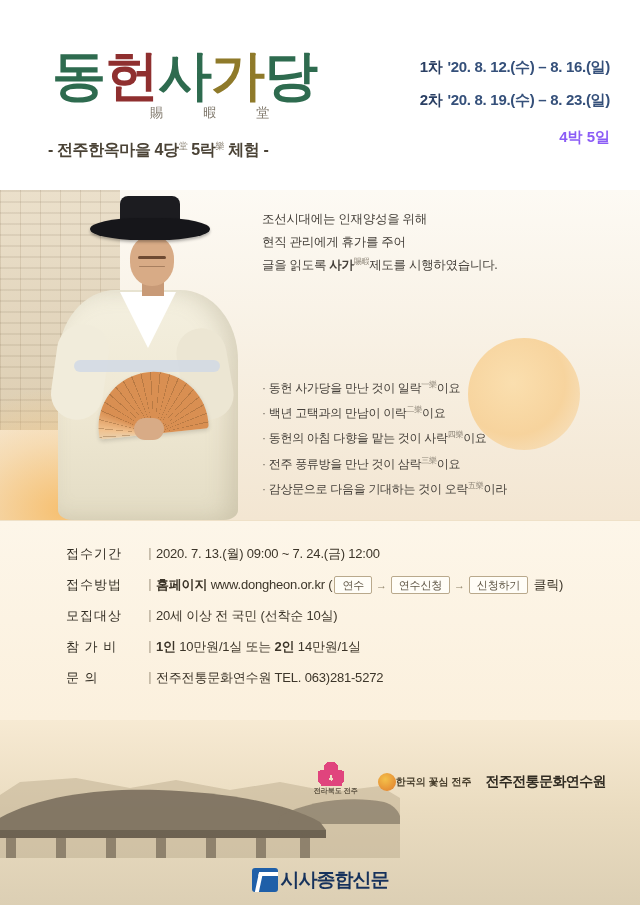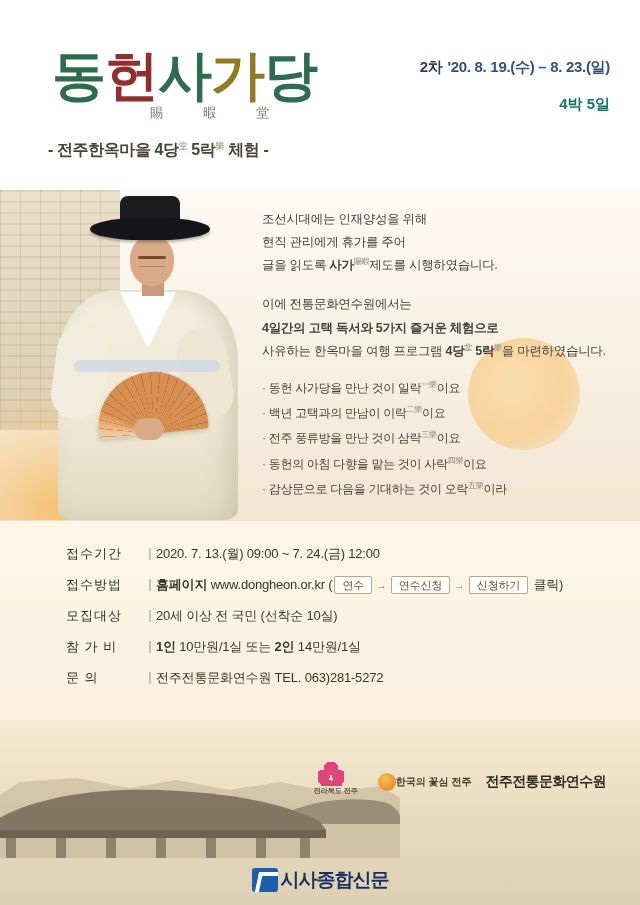--- a/index.html
+++ b/index.html
@@ -94,21 +94,21 @@
   }
   .date-line .badge {
     display: inline-block;
     color: #2a3f63;
     font-weight: bold;
     margin-right: 5px;
   }
   .nights {
     font-size: 15px;
     font-weight: bold;
-    color: #0f766e;
+    color: #8b5cf6;
     margin-top: 18px;
     white-space: nowrap;
   }
 
   
   .mid {
     position: absolute;
     left: 0; top: 190px;
     width: 640px; height: 330px;
     background: linear-gradient(180deg, #fdfaf4 0%, #f7efe1 55%, #f3e6d2 100%);
@@ -431,20 +431,23 @@
     </div>
 
     <div class="hanja-row">賜  暇  堂</div>
 
     <div class="subtitle">
       <span>- 전주한옥마을 4당</span><sup>堂</sup><span> 5락</span><sup>樂</sup><span> 체험 -</span>
     </div>
 
     <div class="dates">
       <div class="date-line">
+        <span class="badge">1차</span><span>'20. 8. 12.(수) – 8. 16.(일)</span>
+      </div>
+      <div class="date-line">
         <span class="badge">2차</span><span>'20. 8. 19.(수) – 8. 23.(일)</span>
       </div>
       <div class="nights">4박 5일</div>
     </div>
   </div>
 
   <div class="mid">
     <div class="book-texture"></div>
     <div class="sun-glow"></div>
     <div class="soft-circle"></div>
@@ -461,32 +464,27 @@
       <div class="fan"></div>
       <div class="hand"></div>
     </div>
 
     <div class="copy">
       <p>
         <span>조선시대에는 인재양성을 위해</span><br>
         <span>현직 관리에게 휴가를 주어</span><br>
         <span>글을 읽도록 </span><span class="strong">사가</span><sup>賜暇</sup><span>제도를 시행하였습니다.</span>
       </p>
-      <p>
-        <span>이에 전통문화연수원에서는</span><br>
-        <span class="strong">4일간의 고택 독서와 5가지 즐거운 체험으로</span><br>
-        <span>사유하는 한옥마을 여행 프로그램 </span><span class="strong">4당</span><sup>堂</sup><span class="strong"> 5락</span><sup>樂</sup><span>을 마련하였습니다.</span>
-      </p>
     </div>
 
     <div class="bullets">
       <div><span>동헌 사가당을 만난 것이 일락</span><sup>一樂</sup><span>이요</span></div>
       <div><span>백년 고택과의 만남이 이락</span><sup>二樂</sup><span>이요</span></div>
+      <div><span>동헌의 아침 다향을 맡는 것이 사락</span><sup>四樂</sup><span>이요</span></div>
       <div><span>전주 풍류방을 만난 것이 삼락</span><sup>三樂</sup><span>이요</span></div>
-      <div><span>동헌의 아침 다향을 맡는 것이 사락</span><sup>四樂</sup><span>이요</span></div>
       <div><span>감상문으로 다음을 기대하는 것이 오락</span><sup>五樂</sup><span>이라</span></div>
     </div>
   </div>
 
   <div class="info">
     <div class="info-table">
 
       <div class="info-row">
         <div class="info-label">접수기간</div>
         <div class="info-sep">|</div>

